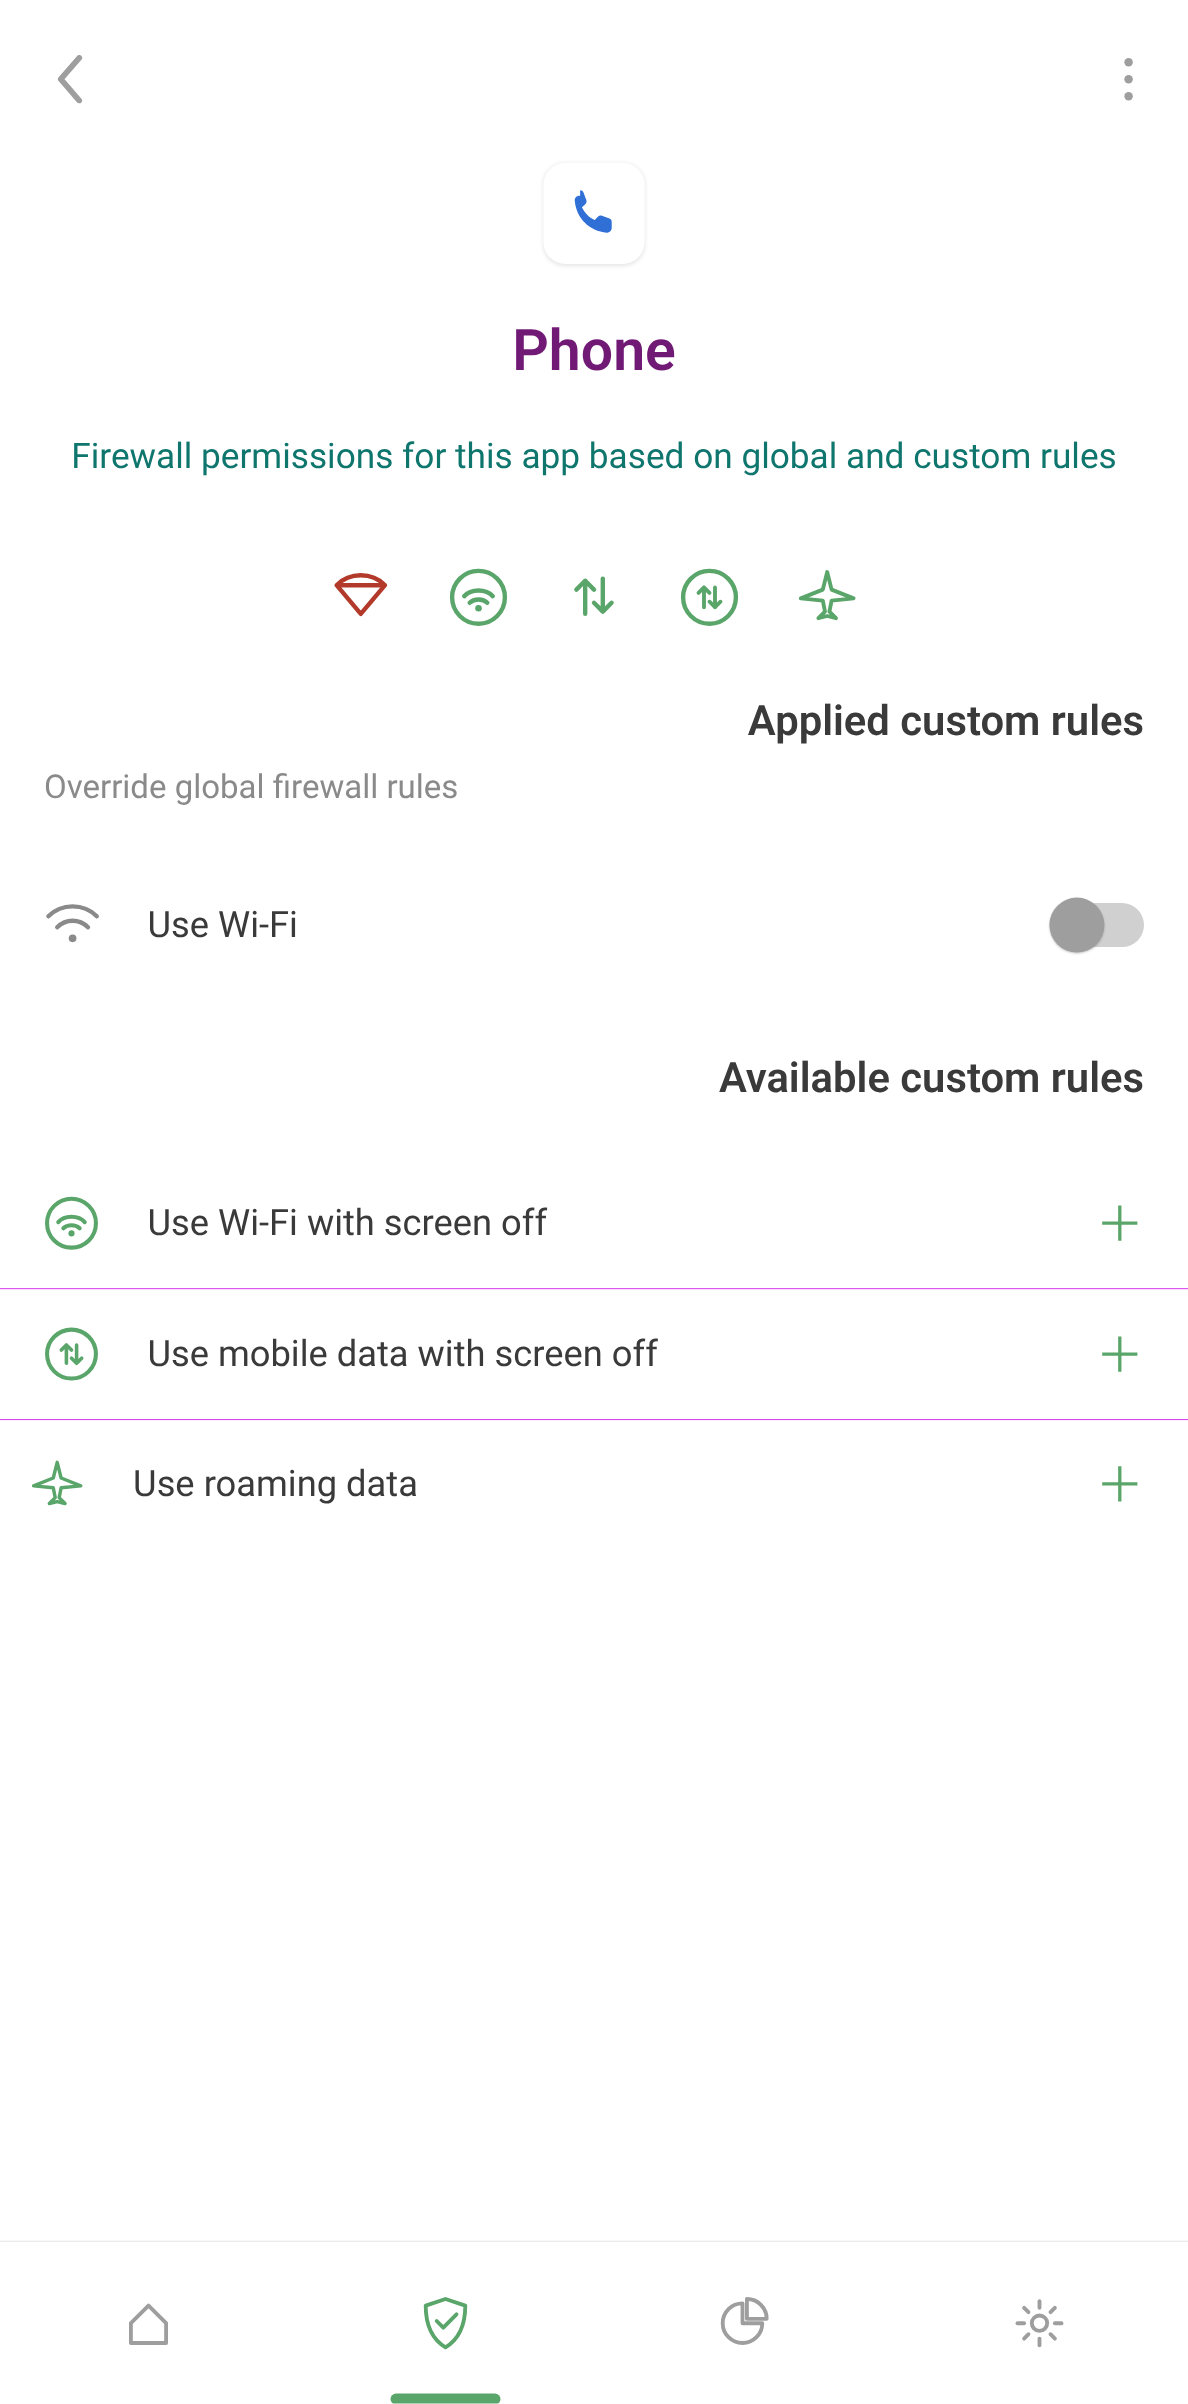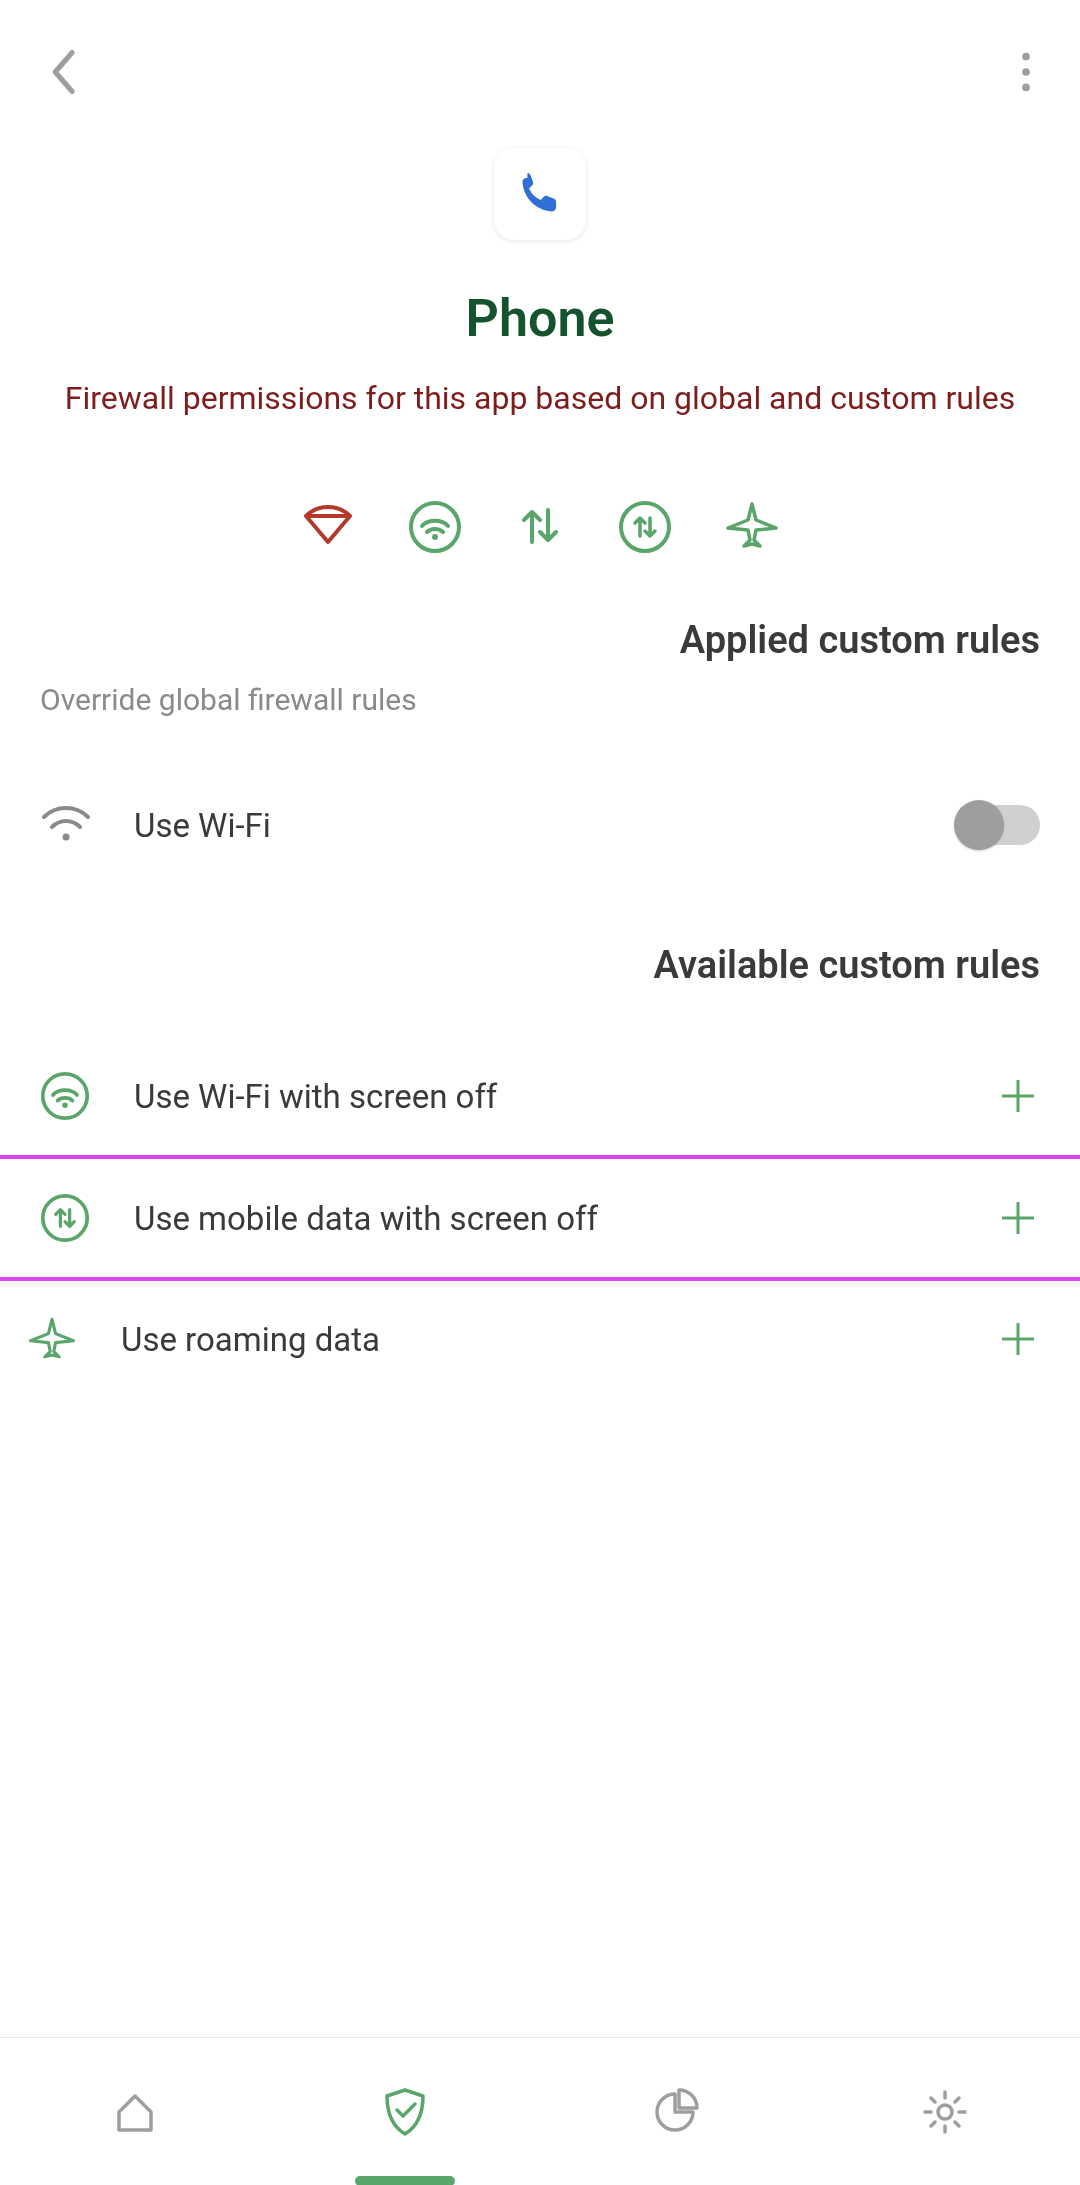--- a/index.html
+++ b/index.html
@@ -31,27 +31,27 @@
     background: #fff;
     box-shadow: 0 1px 4px rgba(0,0,0,0.1);
     display: flex;
     align-items: center;
     justify-content: center;
     margin-bottom: 48px;
   }
   .app-title {
     font-size: 52px;
     font-weight: 600;
-    color: #14532d;
-    margin-bottom: 28px;
+    color: #701a75;
+    margin-bottom: 44px;
     text-align: center;
   }
   .app-subtitle {
     font-size: 32px;
-    color: #7f1d1d;
+    color: #0f766e;
     text-align: center;
     line-height: 1.35;
   }
   .status-icons {
     display: flex;
     justify-content: center;
     gap: 52px;
     padding: 40px 0 60px 0;
   }
   .section-title {
@@ -97,21 +97,21 @@
     position: absolute;
     left: -4px;
     top: -5px;
     width: 50px;
     height: 50px;
     border-radius: 50%;
     background: #9e9e9e;
     box-shadow: 0 1px 2px rgba(0,0,0,0.2);
   }
   .available-list .rule-row {
-    border-bottom: 4px solid #d946ef;
+    border-bottom: 1px solid #d946ef;
   }
   .available-list .rule-row:last-child { border-bottom: none; padding-left: 27px; }
   .plus-btn {
     width: 44px;
     height: 44px;
     display: flex;
     align-items: center;
     justify-content: center;
     cursor: pointer;
   }

